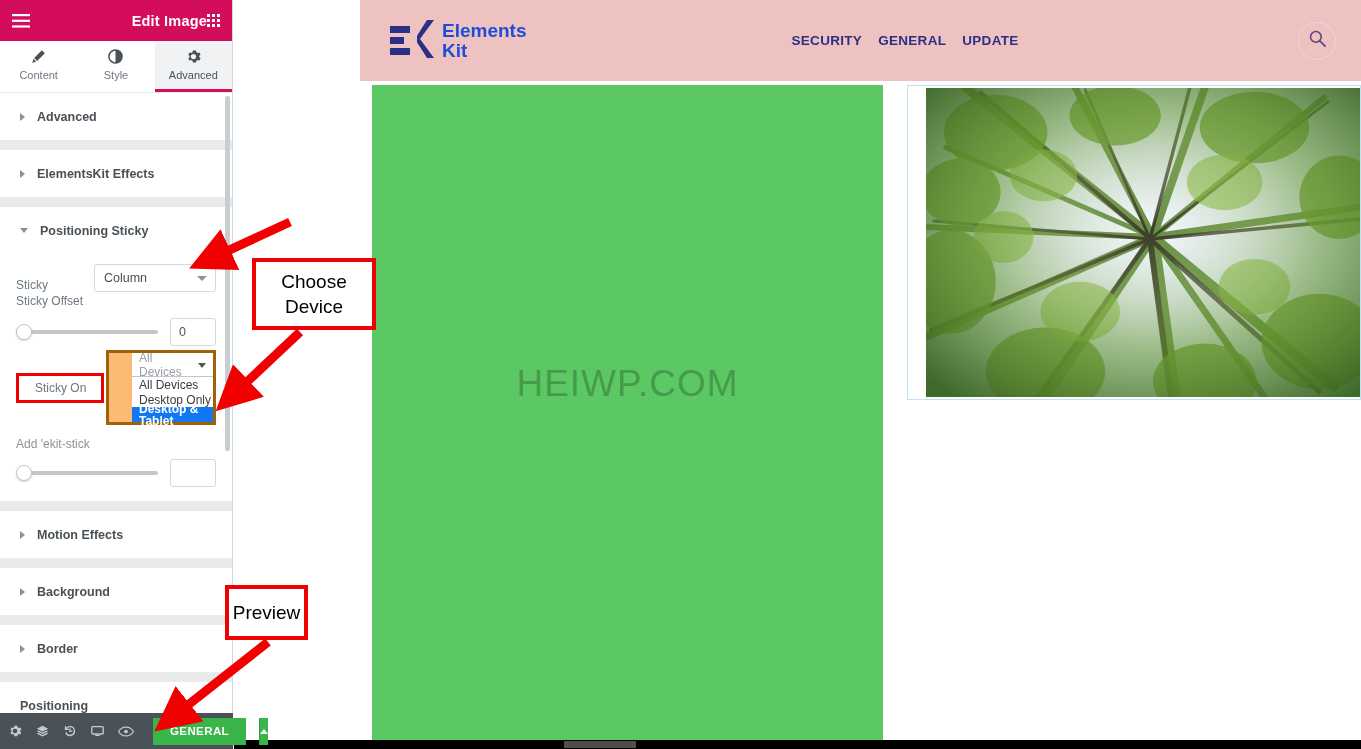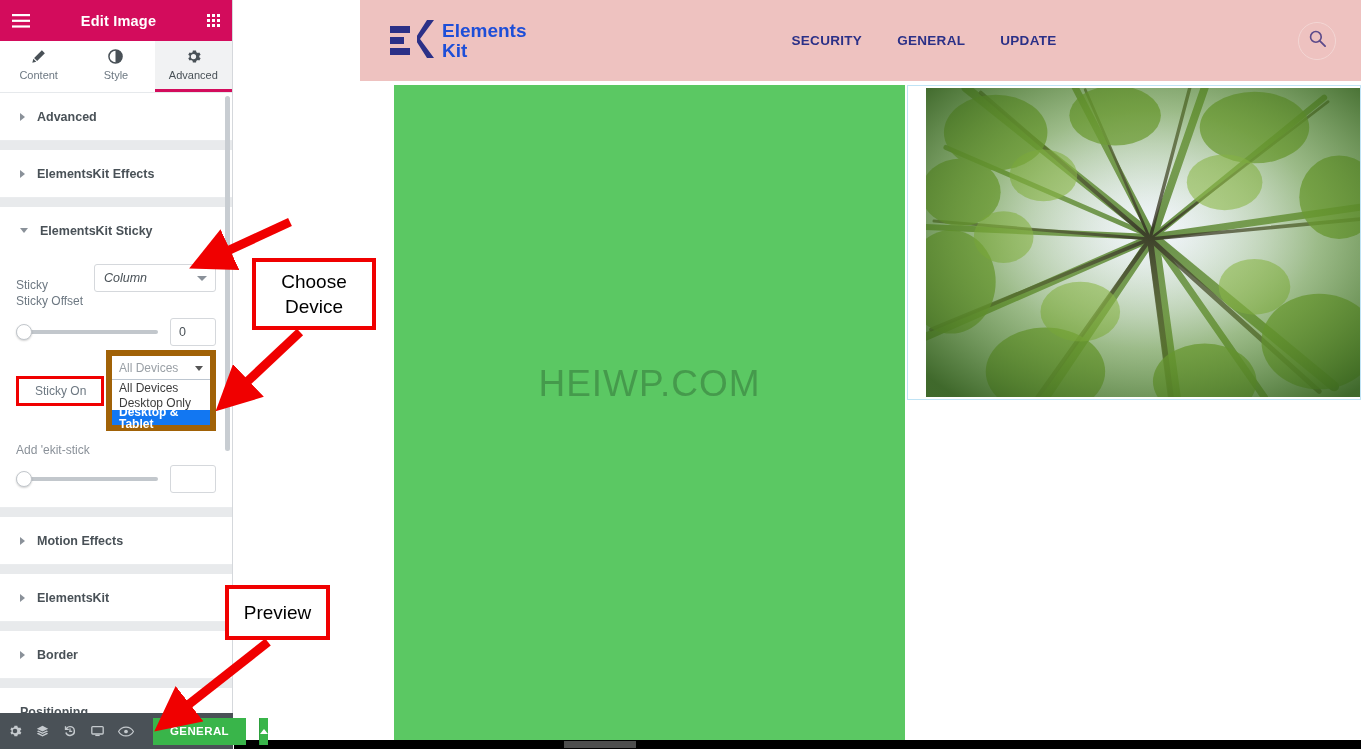--- a/index.html
+++ b/index.html
@@ -19,21 +19,21 @@
     z-index: 40;
   }
   #panel-header {
     height: 41px; background: #d30c5c;
     display: flex; align-items: center; justify-content: space-between;
     padding: 0 12px;
   }
   .hdr-icon { color:#fff; cursor:pointer; line-height:0; }
   #panel-title {
     color: #ffffff; font-size: 14.5px; font-weight: 700;
-    letter-spacing: .2px; flex: 1; text-align: center;
+    letter-spacing: .2px; flex: 1; text-align: right;
   }
   .grid-dots { display:grid; grid-template-columns:repeat(3,3px); gap:2px; }
   .grid-dots i { width:3px; height:3px; background:#fff; display:block; }
 
   #tabs {
     height: 52px; display: flex; background: #ffffff;
     border-bottom: 1px solid #e6e9ec;
   }
   .tab {
     flex: 1; display: flex; flex-direction: column;
@@ -73,21 +73,20 @@
   .ctrl-row { display: flex; align-items: flex-end; margin-bottom: 2px; }
   .ctrl-label {
     font-size: 12px; color: #6d7882; width: 78px; flex: none;
   }
   .select-box {
     position: relative; flex: 1; height: 28px;
     border: 1px solid #d5d8dc; border-radius: 3px;
     background: #fff; display: flex; align-items: center;
     padding: 0 22px 0 9px; font-size: 12.5px; color: #495157;
     cursor: pointer;
-    font-style: italic;
   }
   .select-box .arrow {
     position: absolute; right: 8px; top: 50%; margin-top: -2px;
     width: 0; height: 0; border-left: 5px solid transparent;
     border-right: 5px solid transparent; border-top: 5px solid #8a9199;
   }
   .lbl-block { font-size: 12px; color: #6d7882; margin-bottom: 10px; }
   .slider-row { display: flex; align-items: center; gap: 12px; }
   .slider {
     flex: 1; height: 4px; background: #c2c7cc; border-radius: 2px;
@@ -110,21 +109,21 @@
     display: flex; align-items: center;
     margin-top: 4px; margin-bottom: 12px; position: relative;
   }
   #sticky-on-label-box {
     width: 88px; height: 30px; border: 3px solid #f00000;
     display: flex; align-items: center; padding-left: 16px;
     font-size: 12px; color: #6d7882; background: #fff; flex: none;
   }
   #device-select-wrap {
     position: relative; margin-left: 2px; width: 130px;
-    border: 6px solid #a16207; background: #fdba74;
+    border: 3px solid #a16207; background: #fdba74; padding-left: 23px;
   }
   #device-select {
     height: 24px; display: flex; align-items: center;
     padding: 0 20px 0 7px; font-size: 12px; color: #9aa0a6;
     border-bottom: 1px solid #bdc6d0; background:#fff; position: relative;
     cursor: pointer;
   }
   #device-select .arrow {
     position: absolute; right: 7px; top: 50%; margin-top: -2px;
     width: 0; height: 0; border-left: 4px solid transparent;
@@ -179,35 +178,35 @@
     background: #eec2c0; display: flex; align-items: center;
   }
   #logo { display: flex; align-items: center; gap: 7px; margin-left: 30px; }
   .logo-bars { display: flex; flex-direction: column; gap: 4px; }
   .logo-bars i { display:block; width: 20px; height: 7px; background: #2b3087; }
   .logo-bars i.short { width: 14px; }
   #logo-text {
     color: #1d4ed8; font-size: 19px; font-weight: 700; line-height: 20px;
   }
   #site-nav {
-    display: flex; gap: 35px; margin-left: 265px;
+    display: flex; gap: 16px; margin-left: 265px;
   }
   #site-nav a {
     color: #2b3087; font-size: 13.5px; font-weight: 600;
     letter-spacing: .3px; text-decoration: none; cursor: pointer;
   }
   #search-circle {
     position: absolute; right: 25px; top: 50%; margin-top: -19px;
     width: 38px; height: 38px; border-radius: 50%;
     border: 1px solid #f3d6d4; display: flex;
     align-items: center; justify-content: center; cursor: pointer;
   }
 
   #green-col {
-    position: absolute; left: 160px; top: 85px;
+    position: absolute; left: 138px; top: 85px;
     width: 511px; height: 656px; background: #5bc863;
   }
   #watermark {
     position: absolute; left: 0; right: 0; top: 278px;
     text-align: center; font-size: 37px; letter-spacing: 1px;
     color: rgba(40,90,45,.42); font-weight: 400;
   }
   #image-widget {
     position: absolute; left: 673px; top: 85px;
     width: 454px; height: 315px; background: #ffffff;
@@ -229,21 +228,21 @@
   }
 
   
   .anno-box {
     position: absolute; border: 4px solid #f00000; background: #ffffff;
     display: flex; flex-direction: column; align-items: center;
     justify-content: center; color: #000000; z-index: 60;
     font-size: 19px; line-height: 25px; text-align: center;
   }
   #anno-device { left: 252px; top: 258px; width: 124px; height: 72px; }
-  #anno-preview { left: 225px; top: 585px; width: 105px; height: 55px; }
+  #anno-preview { left: 225px; top: 585px; width: 83px; height: 55px; }
   svg.anno-arrow { position: absolute; z-index: 59; overflow: visible; }
 </style>
 </head>
 <body>
 
 <div id="app">
 
   <div id="sidebar">
 
     <div id="panel-header">
@@ -310,21 +309,21 @@
         <div class="acc-head">
           <span class="caret"></span>
           <span>ElementsKit Effects</span>
         </div>
       </div>
       <div class="acc-gap"></div>
 
       <div class="acc">
         <div class="acc-head open">
           <span class="caret"></span>
-          <span>ElementsKit Sticky</span>
+          <span>Positioning Sticky</span>
         </div>
         <div class="acc-body">
 
           <div class="ctrl-row">
             <span class="ctrl-label">Sticky</span>
             <div class="select-box">
               <span>Column</span>
               <span class="arrow"></span>
             </div>
           </div>
@@ -370,21 +369,21 @@
         <div class="acc-head">
           <span class="caret"></span>
           <span>Motion Effects</span>
         </div>
       </div>
       <div class="acc-gap"></div>
 
       <div class="acc">
         <div class="acc-head">
           <span class="caret"></span>
-          <span>ElementsKit</span>
+          <span>Background</span>
         </div>
       </div>
       <div class="acc-gap"></div>
 
       <div class="acc">
         <div class="acc-head">
           <span class="caret"></span>
           <span>Border</span>
         </div>
       </div>

